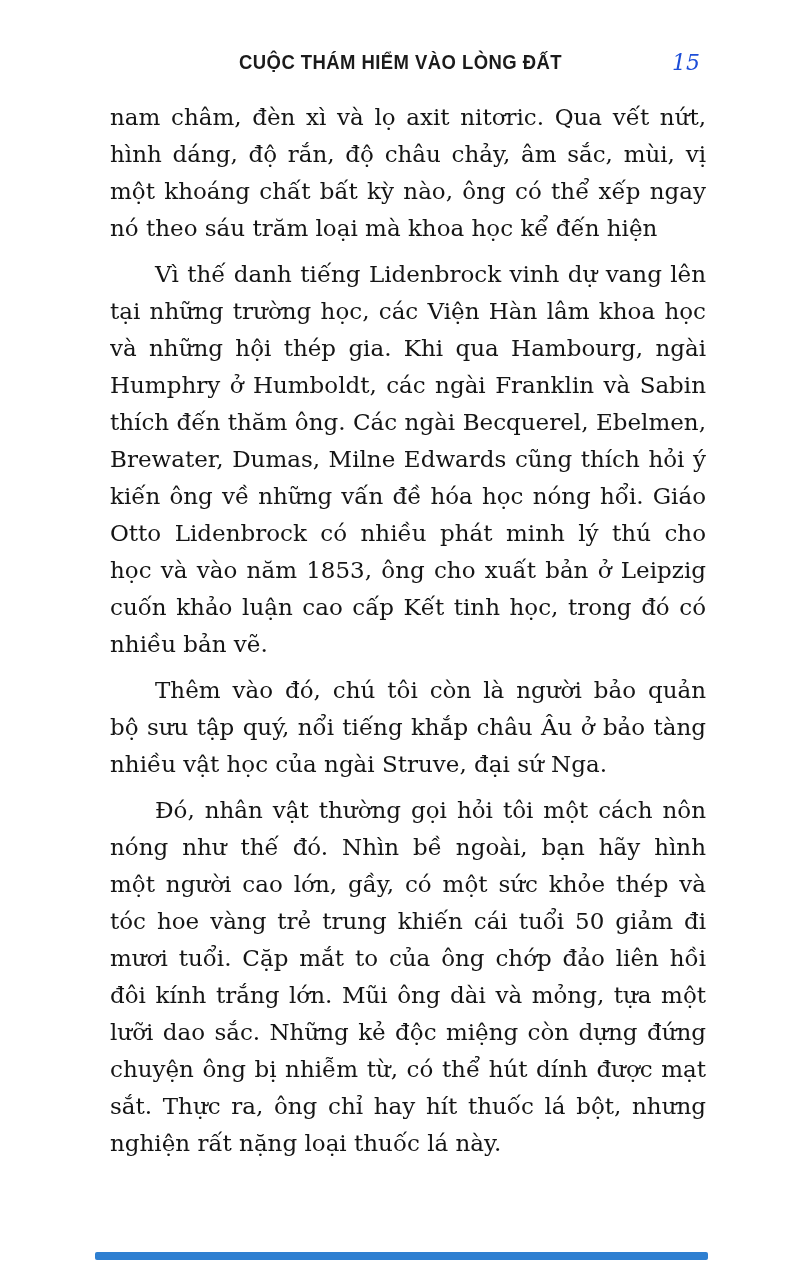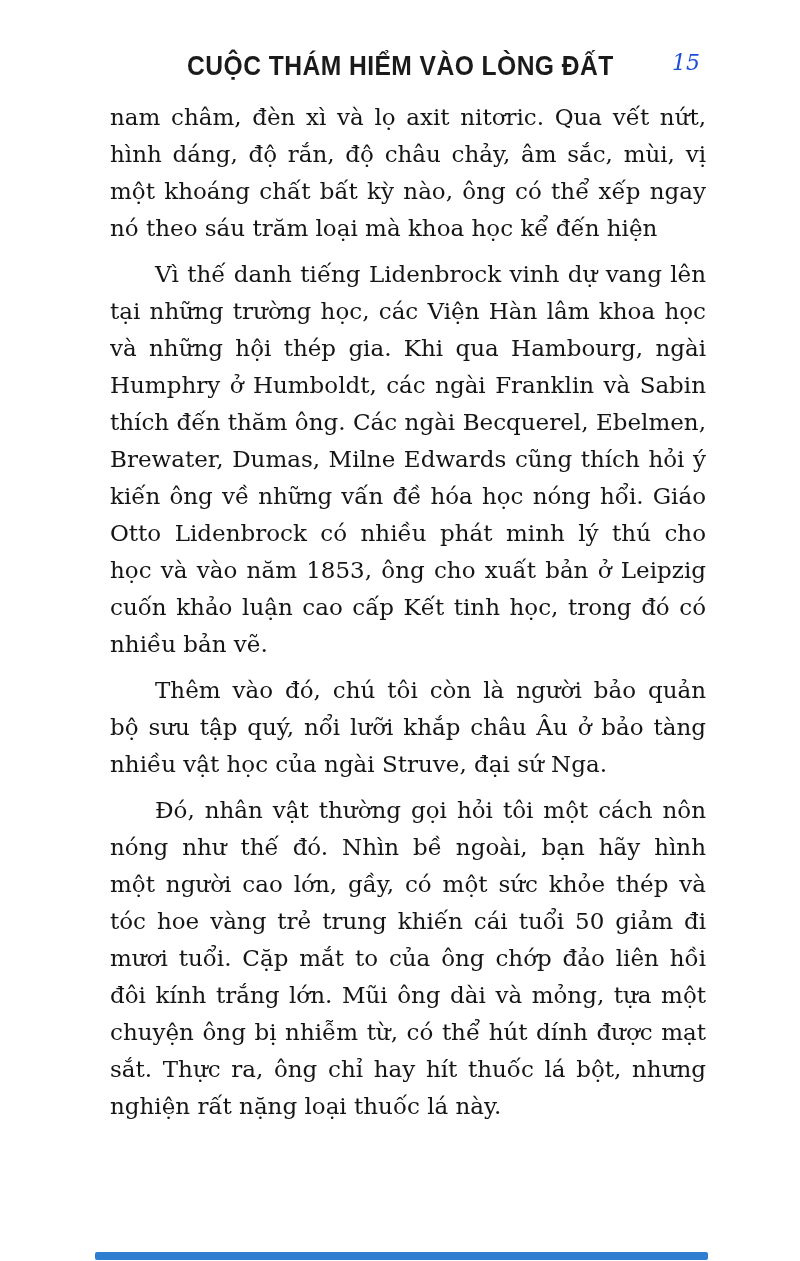--- a/index.html
+++ b/index.html
@@ -21,21 +21,21 @@
     top: 50px;
     left: 0;
     width: 100%;
     height: 30px;
   }
   .running-title {
     display: block;
     text-align: center;
     font-family: "Liberation Sans", sans-serif;
     font-weight: 700;
-    font-size: 28px;
+    font-size: 21px;
     letter-spacing: 0.5px;
     color: #1b1b1b;
     white-space: nowrap;
   }
   .running-title > span {
     display: inline-block;
     transform: scaleX(0.88);
     transform-origin: center;
   }
   .page-number {
@@ -113,30 +113,31 @@
         <div class="line">thích đến thăm ông. Các ngài Becquerel, Ebelmen,</div>
         <div class="line">Brewater, Dumas, Milne Edwards cũng thích hỏi ý</div>
         <div class="line">kiến ông về những vấn đề hóa học nóng hổi. Giáo sư</div>
         <div class="line">Otto Lidenbrock có nhiều phát minh lý thú cho khoa</div>
         <div class="line">học và vào năm 1853, ông cho xuất bản ở Leipzig</div>
         <div class="line">cuốn khảo luận cao cấp Kết tinh học, trong đó có</div>
         <div class="line last">nhiều bản vẽ.</div>
       </div>
       <div class="paragraph indent">
         <div class="line">Thêm vào đó, chú tôi còn là người bảo quản một</div>
-        <div class="line">bộ sưu tập quý, nổi lưỡi khắp châu Âu ở bảo tàng</div>
+        <div class="line">bộ sưu tập quý, nổi tiếng khắp châu Âu ở bảo tàng</div>
         <div class="line last">nhiều vật học của ngài Struve, đại sứ Nga.</div>
       </div>
       <div class="paragraph indent">
         <div class="line">Đó, nhân vật thường gọi hỏi tôi một cách nôn</div>
         <div class="line">nóng như thế đó. Nhìn bề ngoài, bạn hãy hình dung</div>
         <div class="line">một người cao lớn, gầy, có một sức khỏe thép và mái</div>
         <div class="line">tóc hoe vàng trẻ trung khiến cái tuổi 50 giảm đi đến</div>
         <div class="line">mươi tuổi. Cặp mắt to của ông chớp đảo liên hồi sau</div>
         <div class="line">đôi kính trắng lớn. Mũi ông dài và mỏng, tựa một</div>
+        <div class="line">lưỡi dao sắc. Những kẻ độc miệng còn dựng đứng</div>
         <div class="line">chuyện ông bị nhiễm từ, có thể hút dính được mạt</div>
         <div class="line">sắt. Thực ra, ông chỉ hay hít thuốc lá bột, nhưng</div>
         <div class="line last">nghiện rất nặng loại thuốc lá này.</div>
       </div>
     </div>
 
   <div class="reading-progress-bar" id="progress-bar" style="background: rgb(46, 127, 209);"></div>
 
 </div>
 

